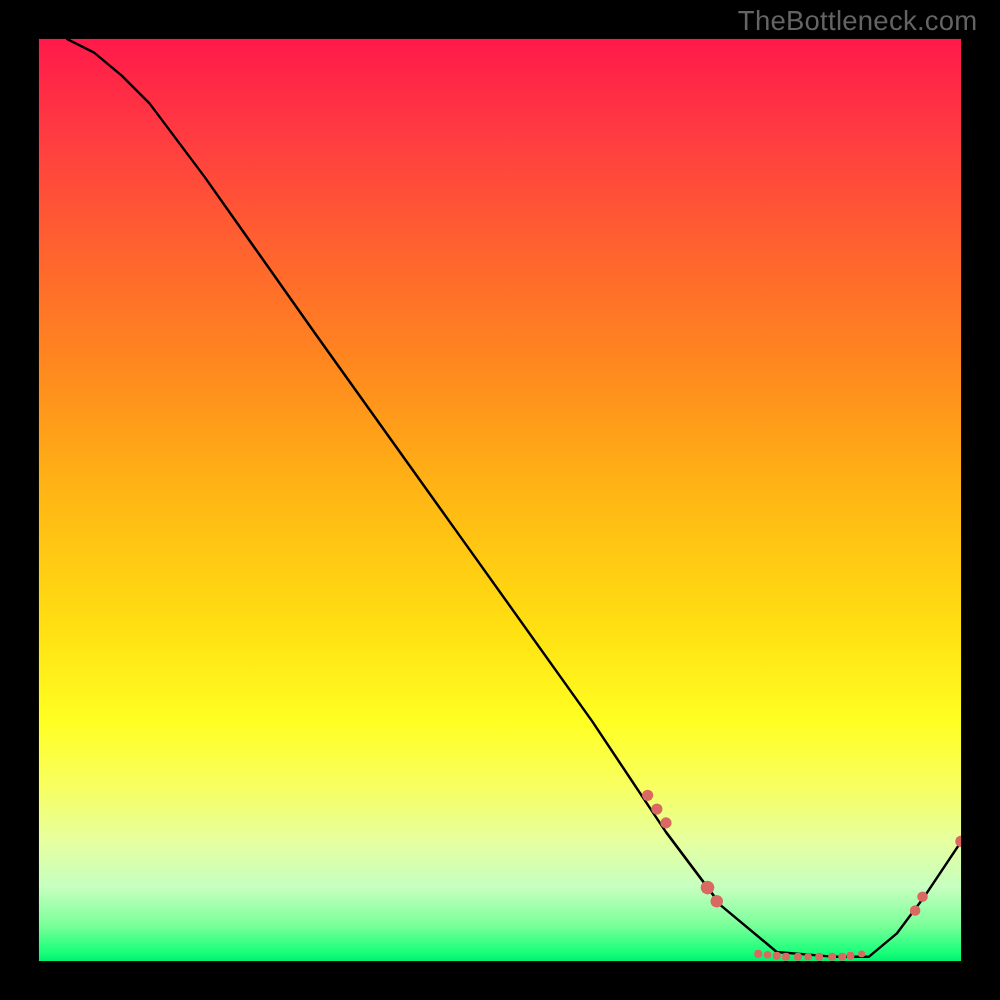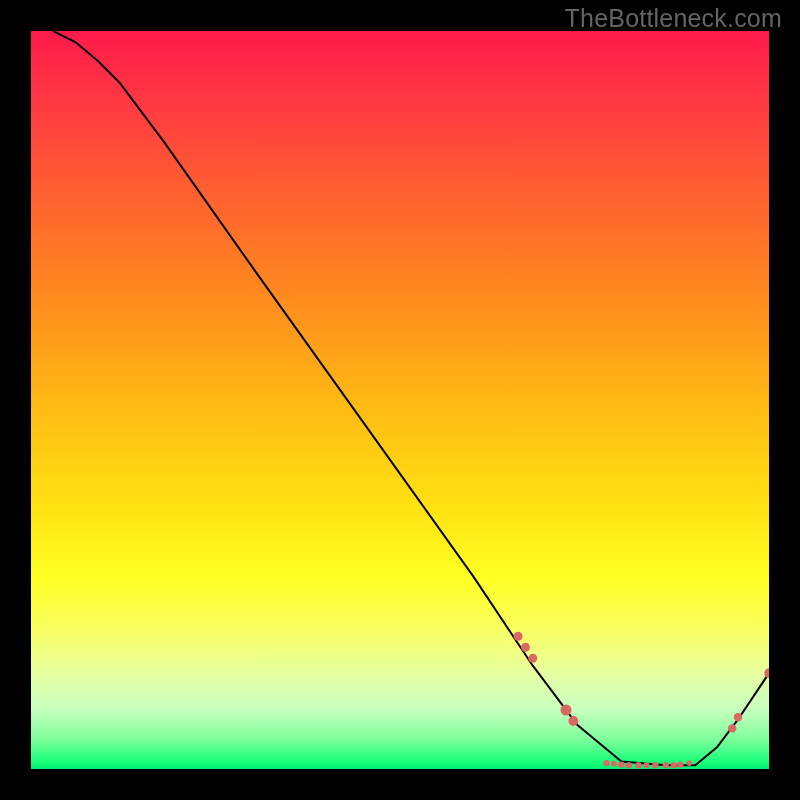--- a/index.html
+++ b/index.html
@@ -9,21 +9,21 @@
     height: 800px;
     background: #000;
     position: relative;
     font-family: Arial, Helvetica, sans-serif;
   }
   .watermark {
     position: absolute;
     top: 4px;
     right: 18px;
     color: #646464;
-    font-size: 25px;
+    font-size: 22px;
     font-weight: 400;
     letter-spacing: 0.2px;
   }
   .plot-area {
     position: absolute;
     left: 31px;
     top: 31px;
     width: 738px;
     height: 738px;
     overflow: hidden;

